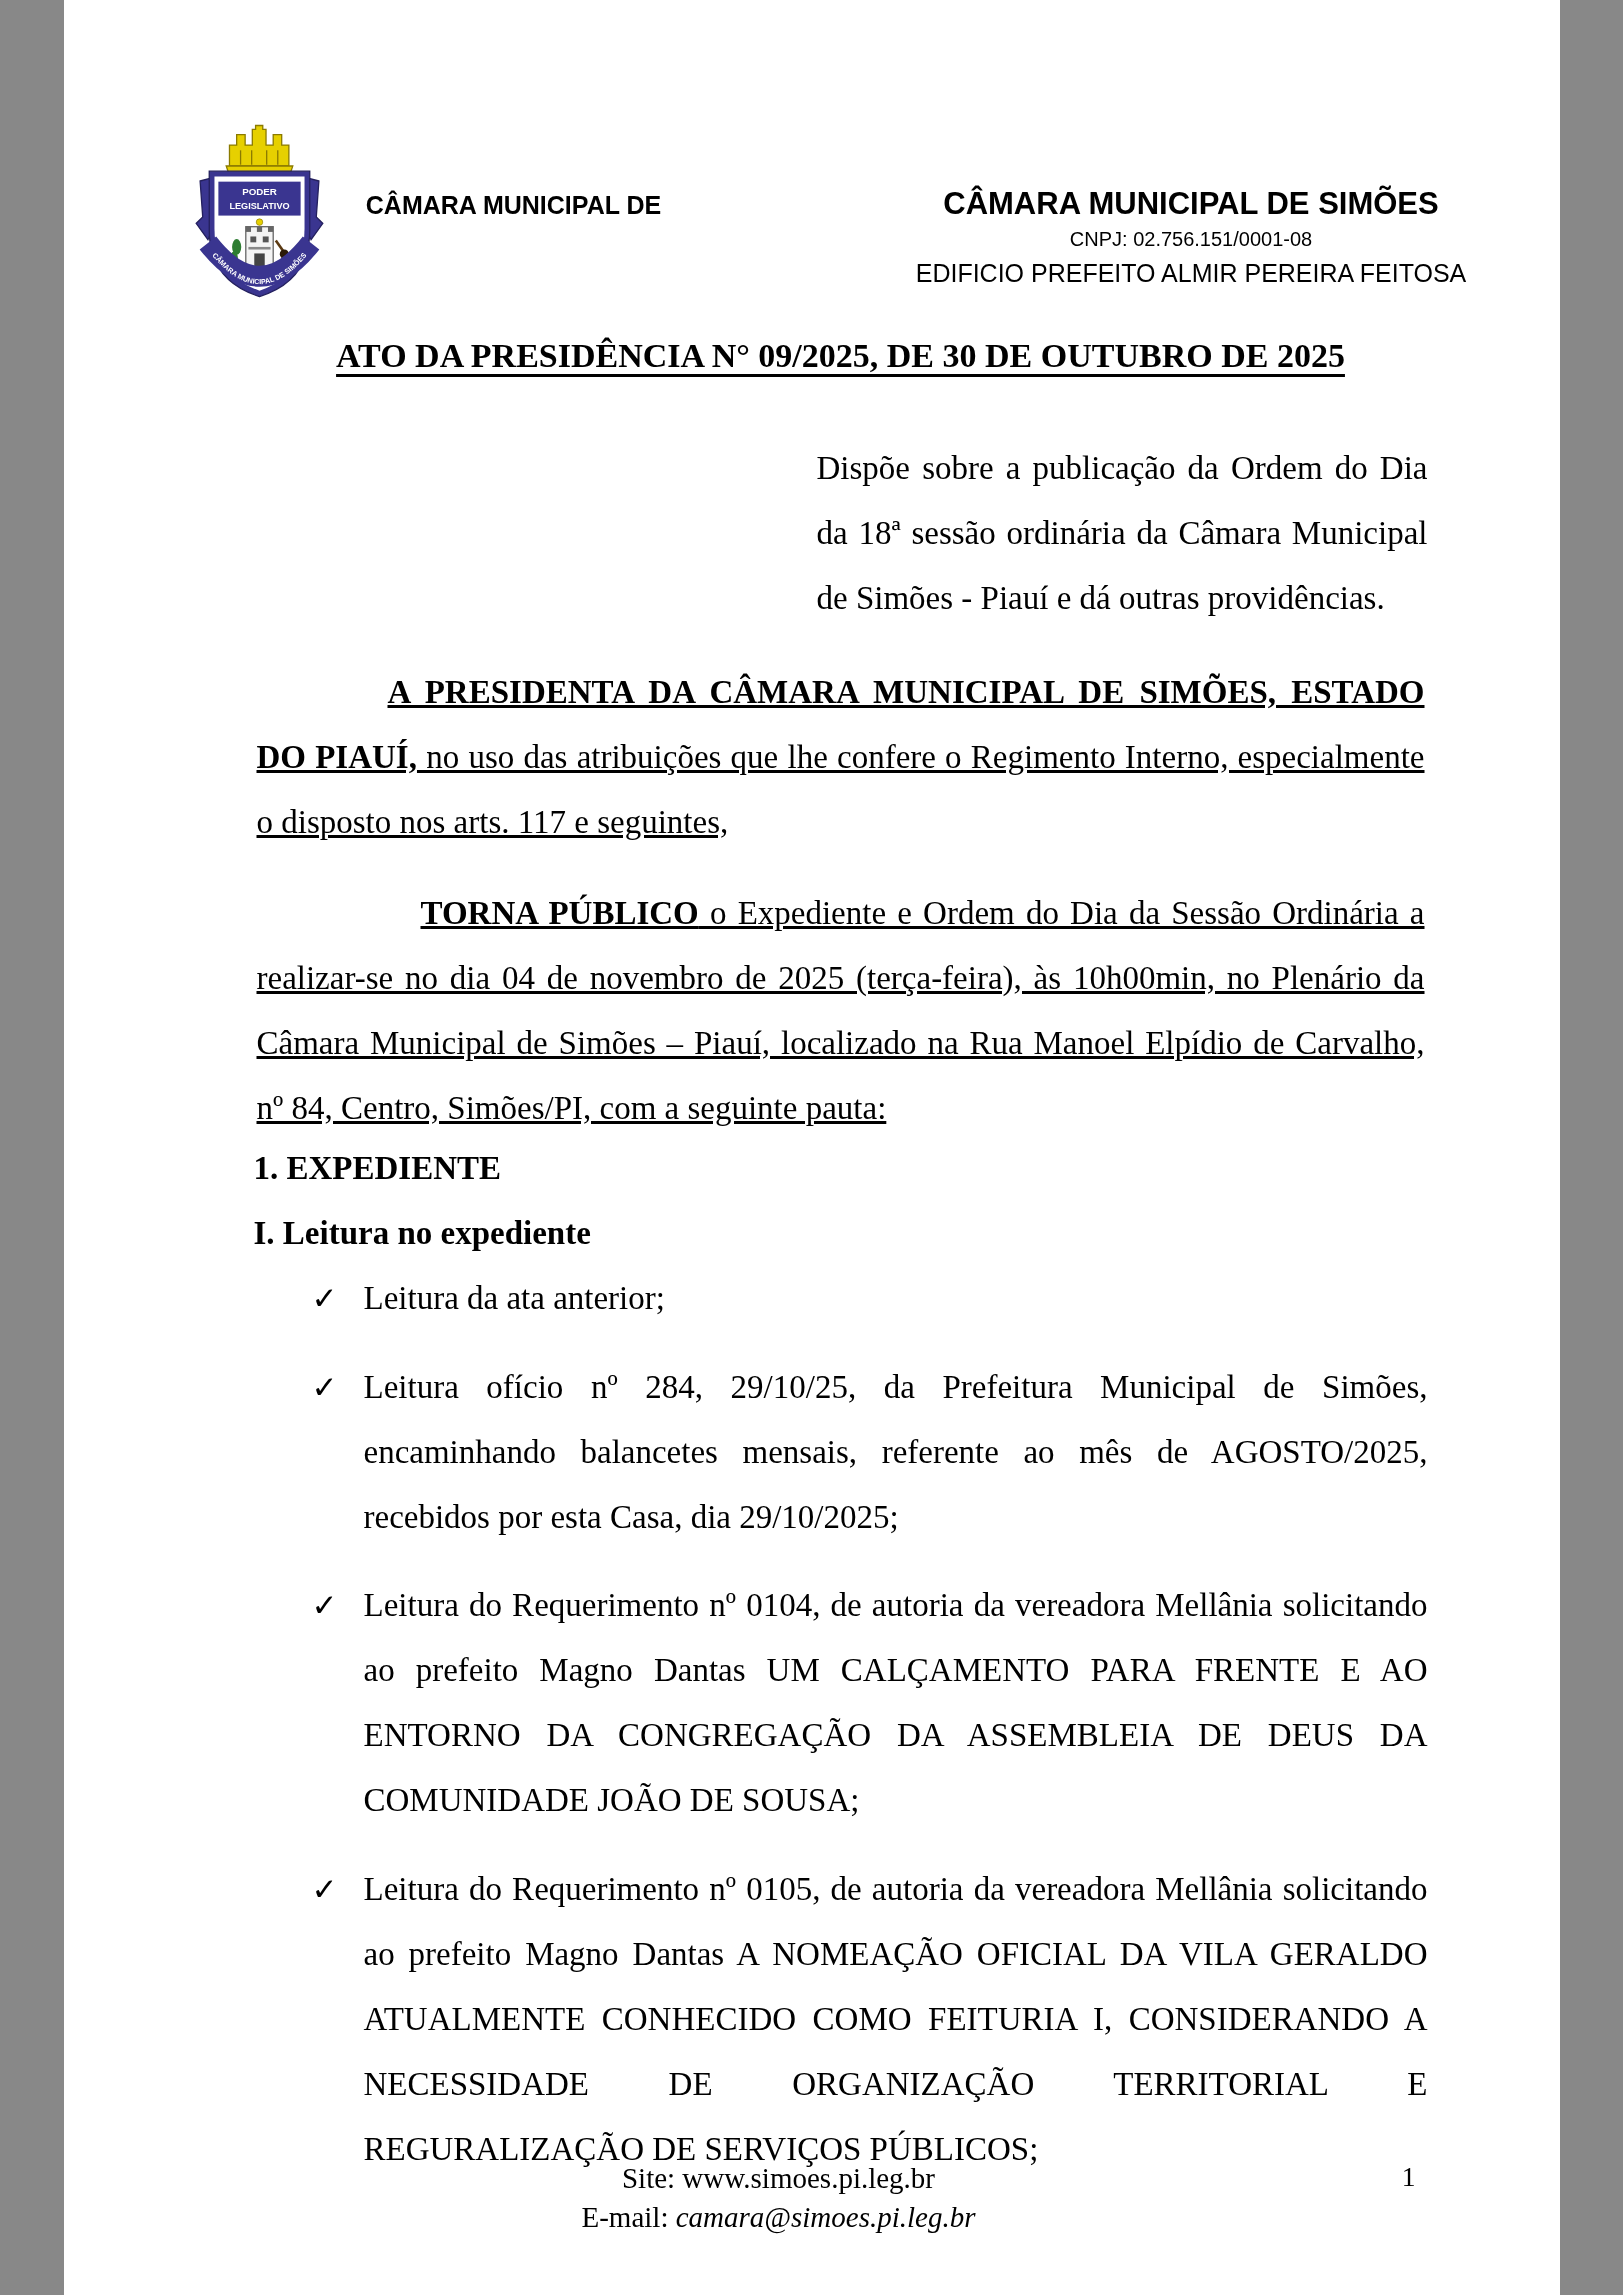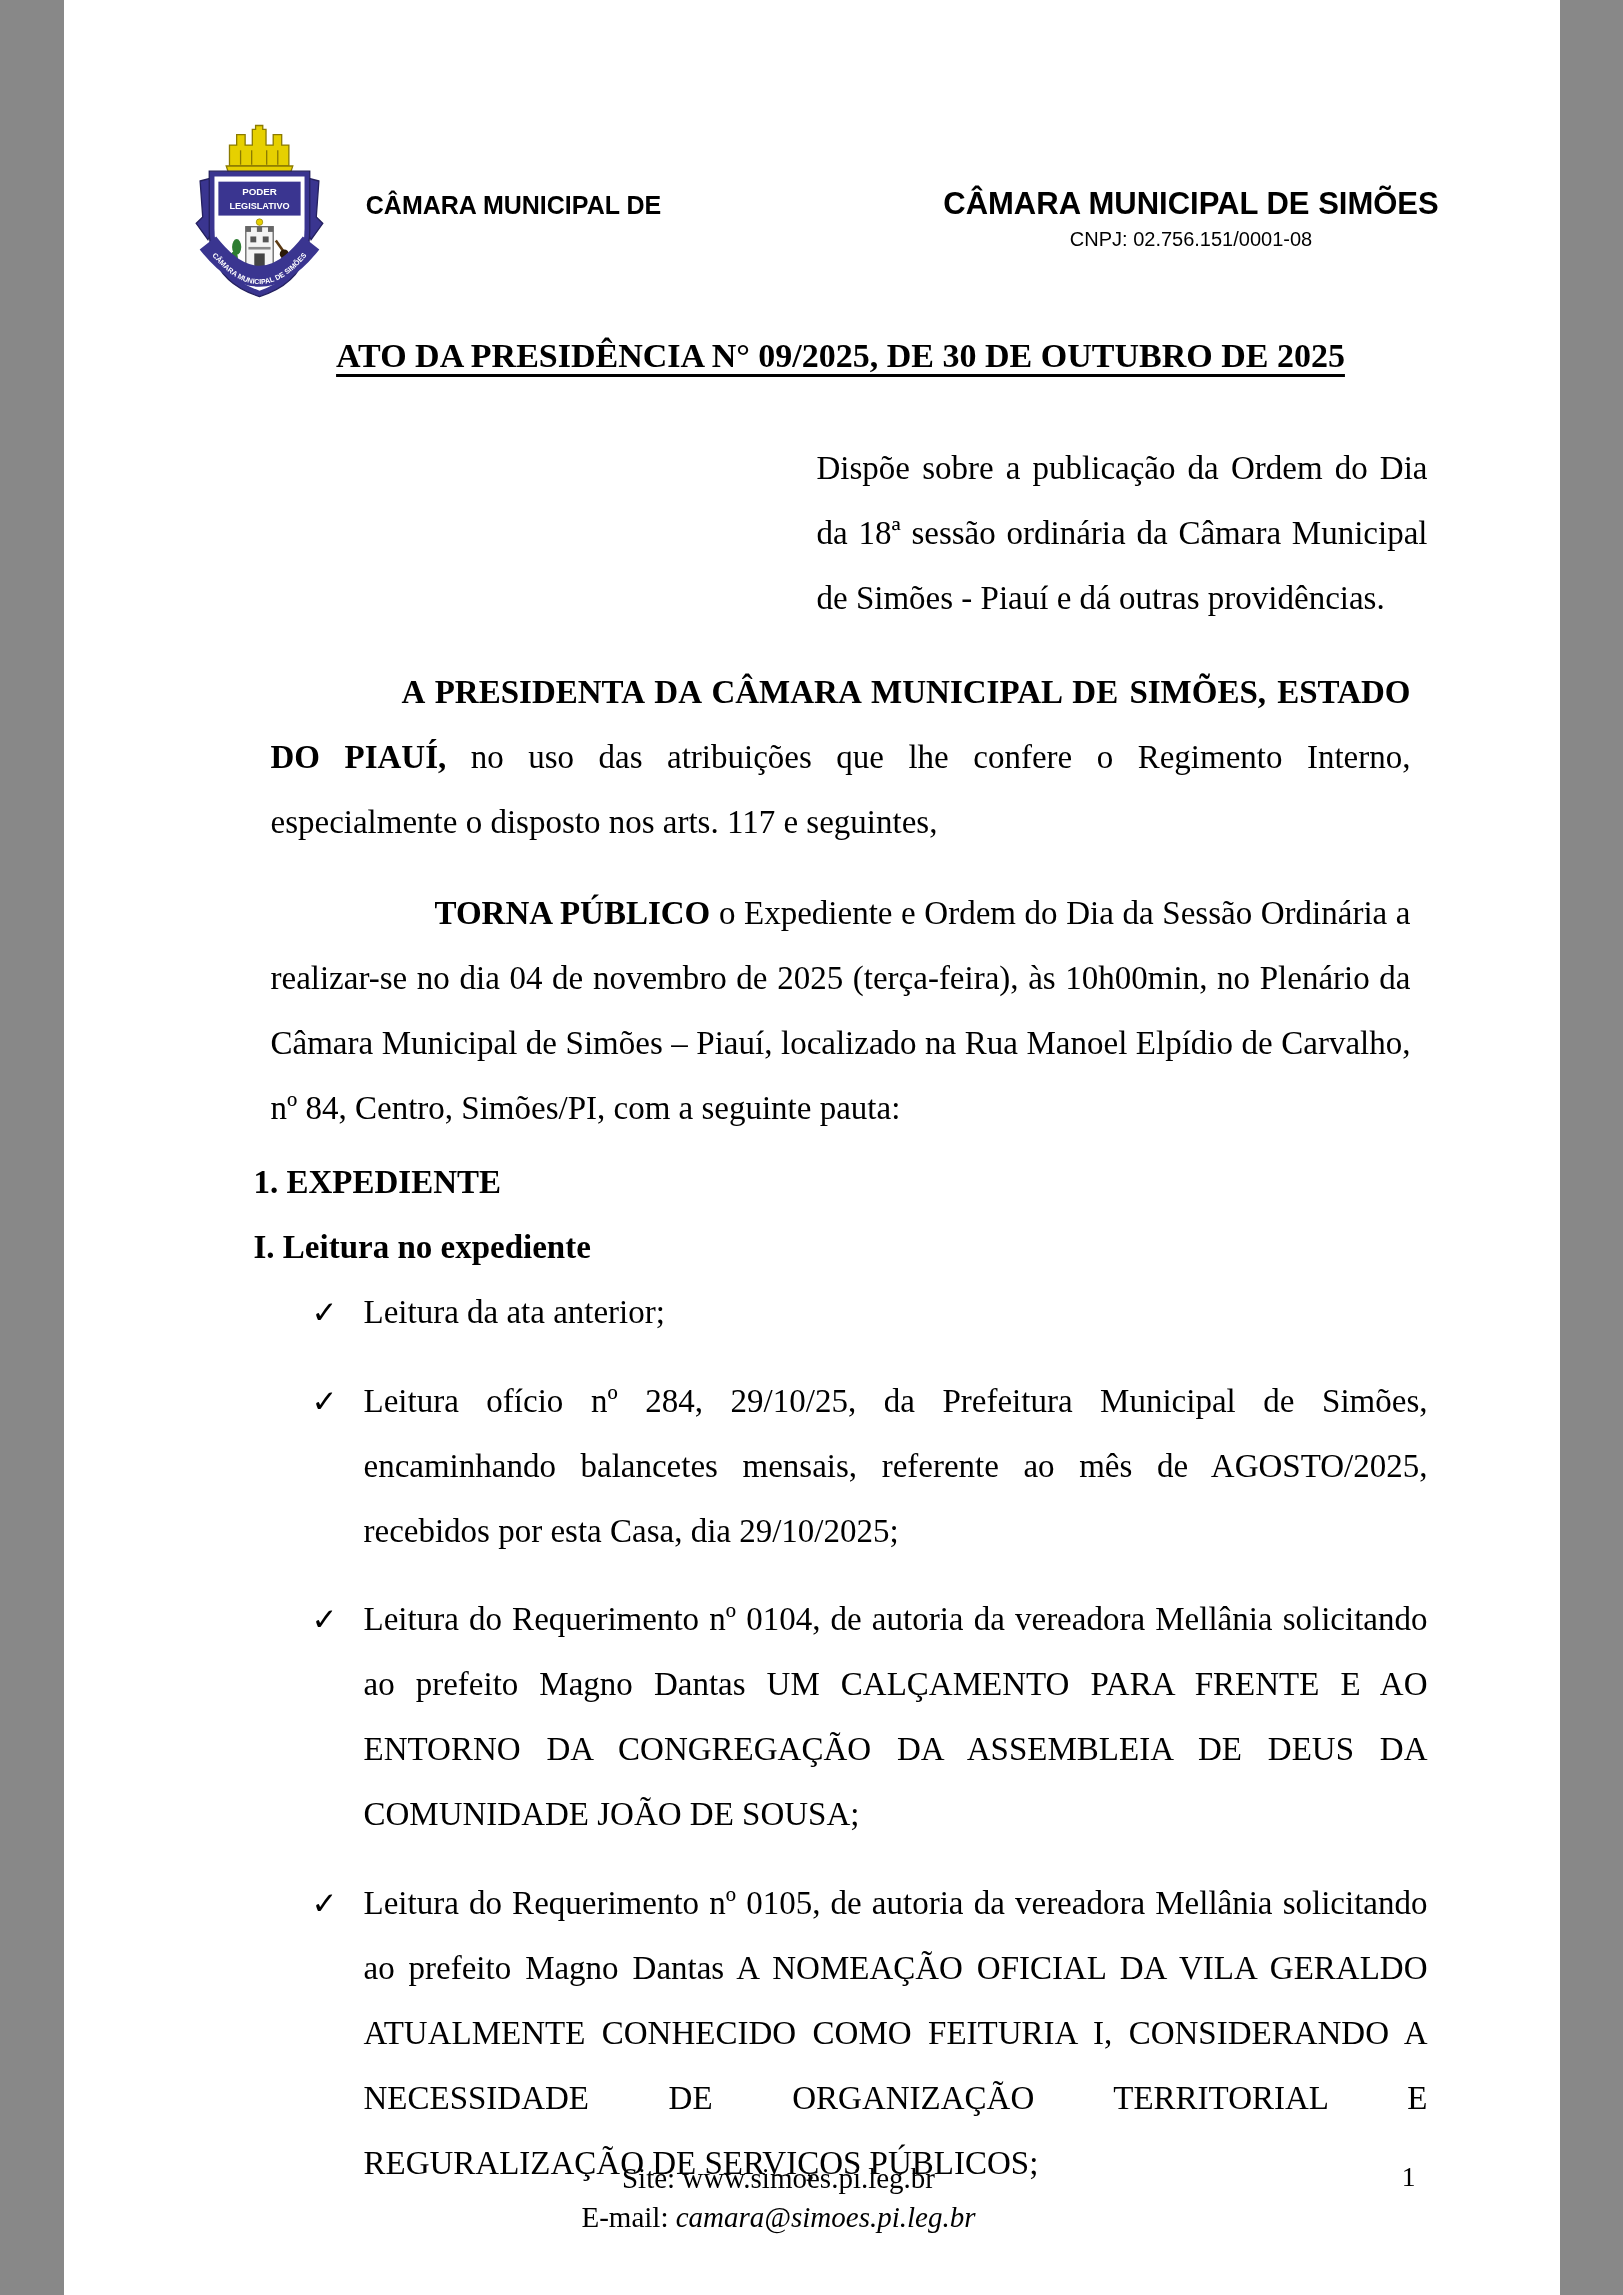--- a/index.html
+++ b/index.html
@@ -27,21 +27,21 @@
   .org-bldg  { font-size:25px; line-height:33px; }
 
   
   .content { padding:335px 132px 0 190px; }
 
   .doc-title { text-align:center; font-size:34px; font-weight:bold; line-height:41px; margin:0; }
   .doc-title span { text-decoration:underline; text-decoration-thickness:3.3px; text-underline-offset:6.5px; }
 
   .epigraph { margin:60px 0 0 563px; font-size:33px; line-height:65px; text-align:justify; }
 
-  .para { font-size:33px; line-height:65px; text-align:justify; margin:17px; }
+  .para { font-size:33px; line-height:65px; text-align:justify; margin:3px;text-decoration:underline; }
   .p1 { margin-top:29px; text-indent:131px; }
   .p2 { margin-top:26px; text-indent:164px; }
 
   .sect-heading { font-size:33px; font-weight:bold; line-height:65px; margin:0; }
   .sect-heading.first { margin-top:-7.9px; }
 
   .checklist { list-style:none; margin:0; padding:0; }
   .checklist li { position:relative; padding-left:110px; font-size:33px; line-height:65px;
                   text-align:justify; }
   .checklist li + li { margin-top:23.6px; }
@@ -109,20 +109,21 @@
     </text>
   </svg>
 
   <div class="wordmark">
     <div class="wordmark-line1">CÂMARA MUNICIPAL DE</div>
   </div>
 
   <div class="org-info">
     <div class="org-name">CÂMARA MUNICIPAL DE SIMÕES</div>
     <div class="org-cnpj">CNPJ: 02.756.151/0001-08</div>
+    <div class="org-bldg">EDIFICIO PREFEITO ALMIR PEREIRA FEITOSA</div>
   </div>
 
   <div class="content">
 
     <h1 class="doc-title">
       <span>ATO DA PRESIDÊNCIA N° 09/2025, DE 30 DE OUTUBRO DE 2025</span>
     </h1>
 
     <p class="epigraph">Dispõe sobre a publicação da Ordem do Dia da 18ª sessão ordinária da Câmara Municipal de Simões - Piauí e dá outras providências.</p>
 

